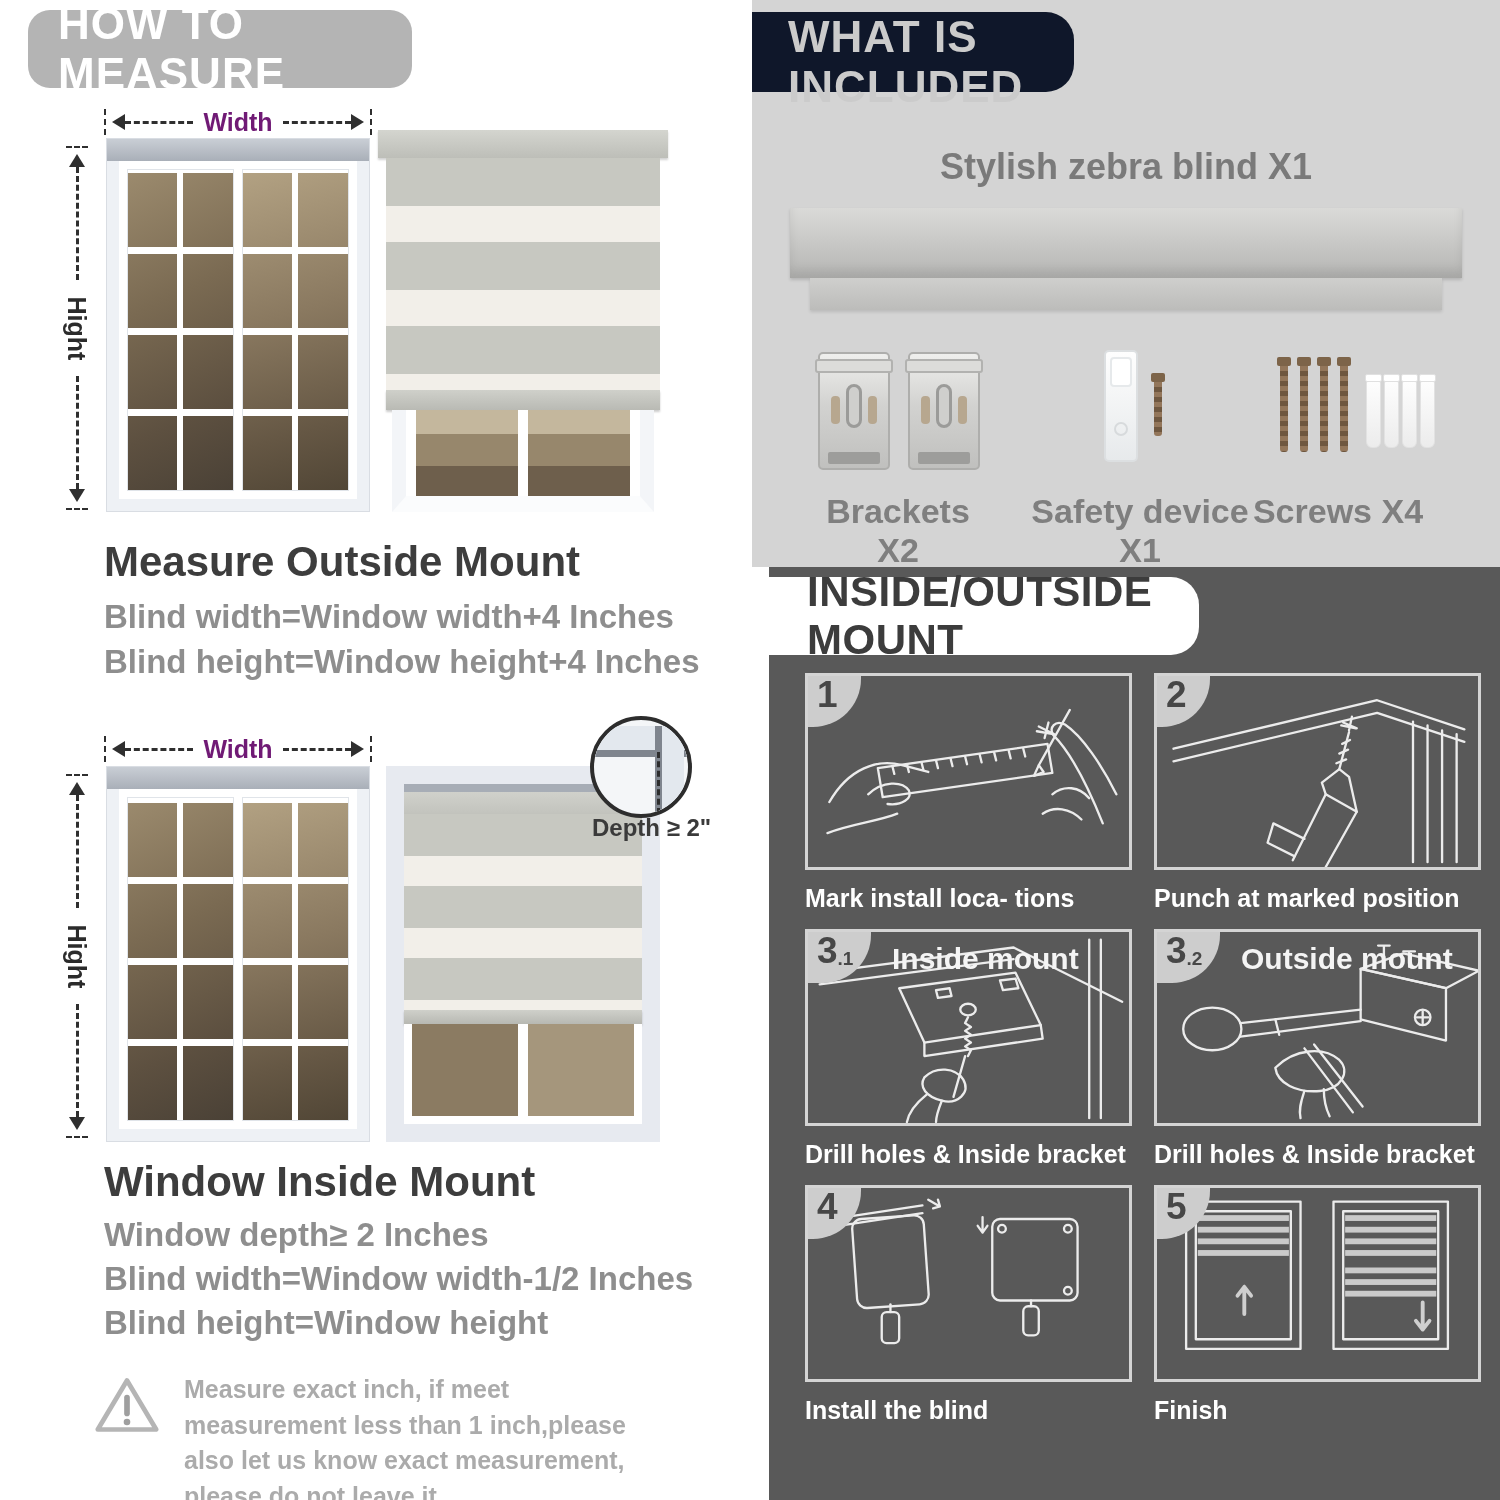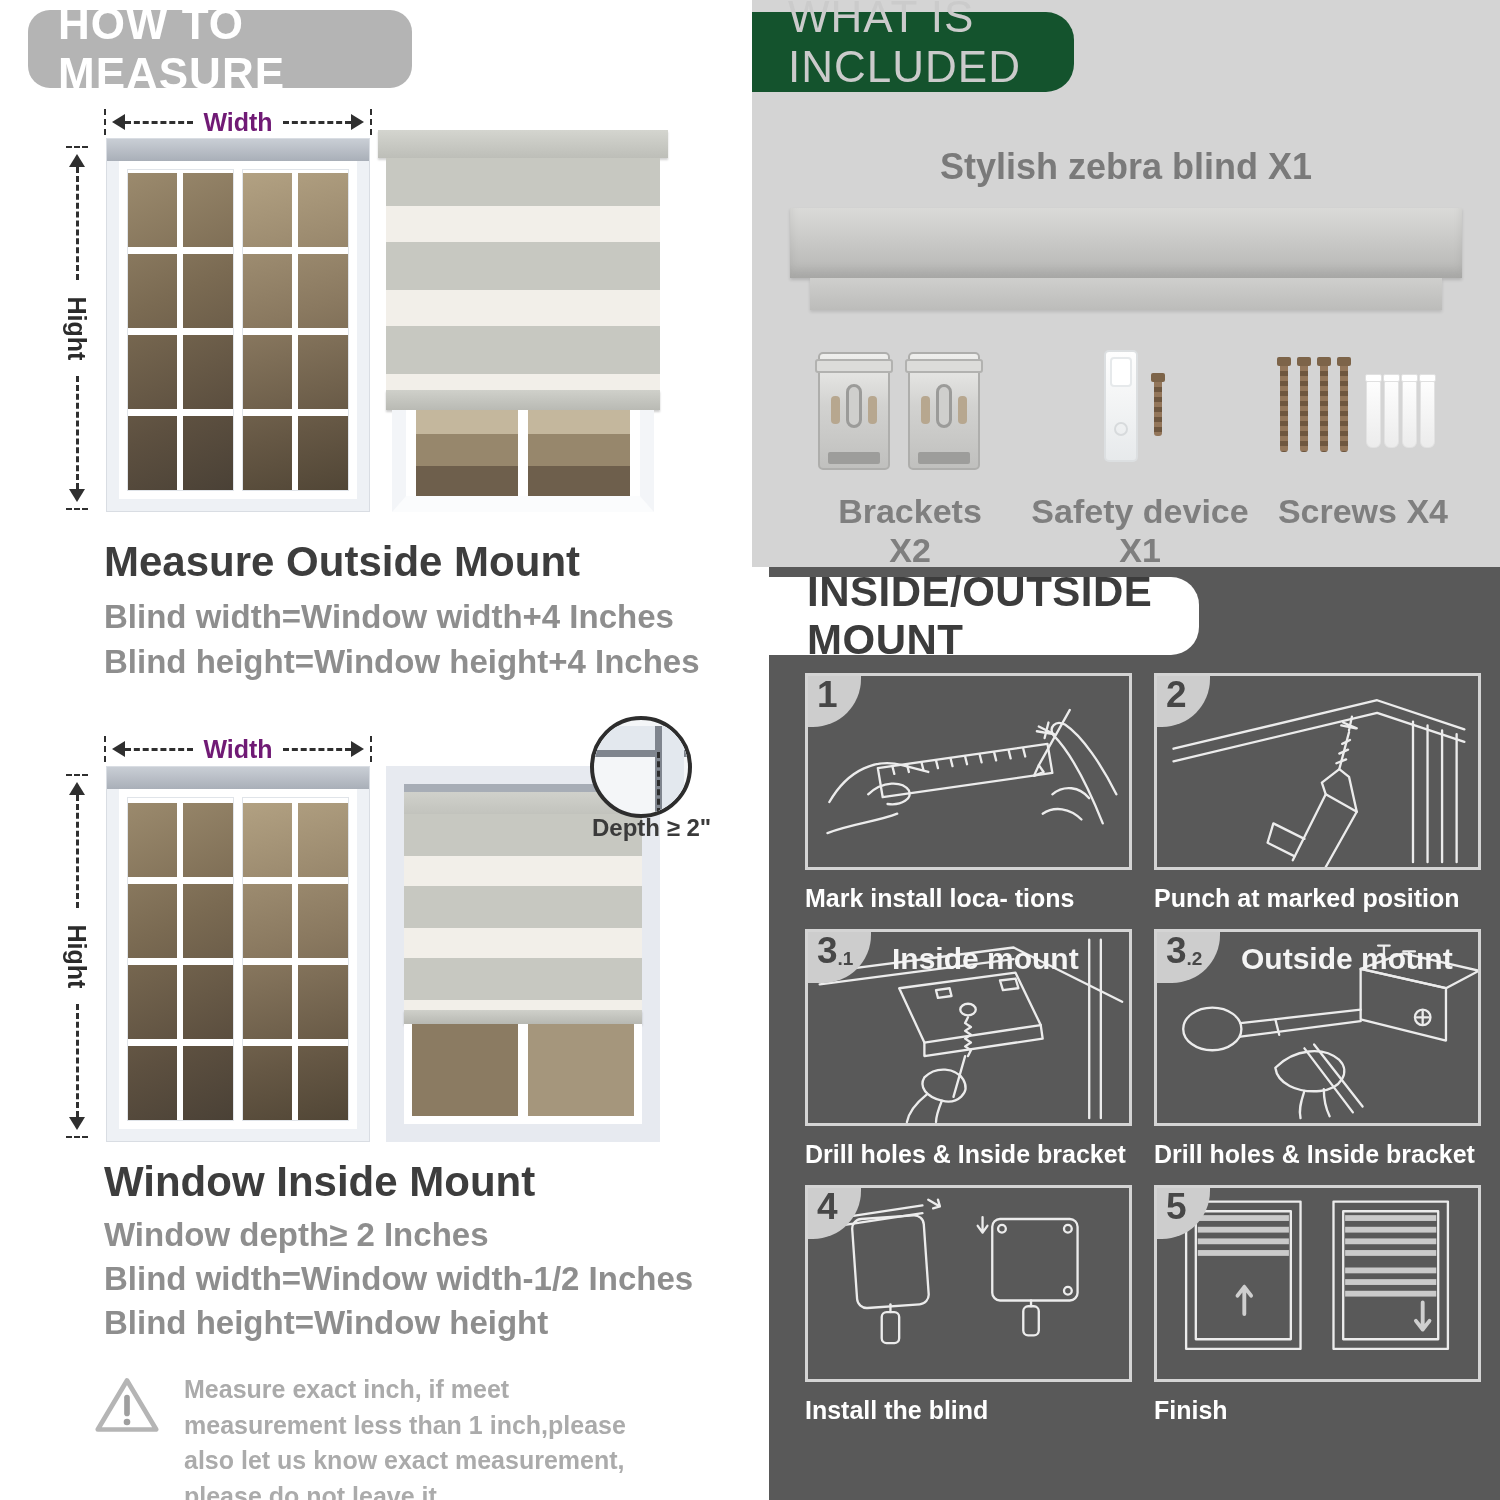--- a/index.html
+++ b/index.html
@@ -74,23 +74,23 @@
   .circle .c-right{position:absolute;right:4%;top:6%;width:24%;height:110%;background:#e3e8ee;border-left:7px solid #7f858e;}
   .circle .c-dash{position:absolute;right:30%;top:34%;height:66%;border-left:3px dashed #2d2d2d;}
   .depth-lbl{position:absolute;left:592px;top:814px;font-size:24px;font-weight:bold;color:#3a3a3a;white-space:nowrap;}
 
   .warning{position:absolute;left:94px;top:1374px;display:flex;}
   .warn-text{position:absolute;left:184px;top:1372px;width:468px;font-size:25px;font-weight:bold;color:#ababab;line-height:1.42;}
 
   
   .right{position:absolute;left:752px;top:0;width:748px;height:1500px;}
   .included{position:absolute;left:0;top:0;width:748px;height:567px;background:#d4d4d4;}
-  .hdr-white-light{position:absolute;left:0;top:12px;width:322px;height:80px;background:#14532d;border-radius:0 28px 28px 0;
-    display:flex;align-items:flex-end;padding-left:36px;box-sizing:border-box;
-    color:#cbcbcb;font-size:44px;font-weight:normal;letter-spacing:1px;}
+  .hdr-white-light{position:absolute;left:0;top:12px;width:322px;height:80px;background:#0f172a;border-radius:0 28px 28px 0;
+    display:flex;align-items:flex-start;padding-left:36px;box-sizing:border-box;
+    color:#cbcbcb;font-size:44px;font-weight:bold;letter-spacing:1px;}
   .blind-title{position:absolute;left:0;top:146px;width:748px;text-align:center;font-size:36px;font-weight:bold;color:#7a7a7a;}
   .rail1{position:absolute;left:38px;top:208px;width:672px;height:70px;background:linear-gradient(180deg,#dadad8,#c6c6c4 55%,#b5b5b3);box-shadow:inset 0 -8px 10px rgba(0,0,0,0.08),0 2px 3px rgba(0,0,0,0.15);}
   .rail2{position:absolute;left:58px;top:278px;width:632px;height:32px;background:linear-gradient(180deg,#cfcfcd,#bcbcba);box-shadow:0 2px 3px rgba(0,0,0,0.12);}
 
   .bracket{position:absolute;width:72px;height:118px;border-radius:5px;background:linear-gradient(180deg,#efefed,#d2d2d0 45%,#c0c0be);border:2px solid #aeaeac;box-sizing:border-box;}
   .bracket .lip{position:absolute;top:5px;left:-5px;right:-5px;height:10px;background:#dcdcda;border:2px solid #b2b2b0;border-radius:3px;}
   .bracket .slot{position:absolute;top:30px;left:50%;transform:translateX(-50%);width:16px;height:44px;background:#cfcfcd;border:3px solid #9b9b99;border-radius:8px;box-sizing:border-box;}
   .bracket .scl{position:absolute;top:42px;left:11px;width:9px;height:28px;background:#b7a78f;border-radius:4px;}
   .bracket .scr{position:absolute;top:42px;right:11px;width:9px;height:28px;background:#b7a78f;border-radius:4px;}
   .bracket .foot{position:absolute;bottom:4px;left:8px;right:8px;height:12px;background:#9d9d9b;border-radius:2px;}
@@ -272,23 +272,23 @@
 
       <div class="screw" style="left:528px;top:366px;"></div>
       <div class="screw" style="left:548px;top:366px;"></div>
       <div class="screw" style="left:568px;top:366px;"></div>
       <div class="screw" style="left:588px;top:366px;"></div>
       <div class="anchor" style="left:614px;top:380px;"></div>
       <div class="anchor" style="left:632px;top:380px;"></div>
       <div class="anchor" style="left:650px;top:380px;"></div>
       <div class="anchor" style="left:668px;top:380px;"></div>
 
-      <div class="comp-lbl" style="left:68px;width:180px;">Brackets X2</div>
+      <div class="comp-lbl" style="left:56px;width:180px;">Brackets X2</div>
       <div class="comp-lbl" style="left:268px;width:240px;">Safety device X1</div>
-      <div class="comp-lbl" style="left:516px;width:180px;text-align:right;">Screws X4</div>
+      <div class="comp-lbl" style="left:496px;width:180px;">Screws X4</div>
     </div>
 
     <div class="mount">
       <div class="hdr-white-dark">
         <span>INSIDE/OUTSIDE MOUNT</span>
       </div>
 
       <div class="steps">
 
         <div class="step">

